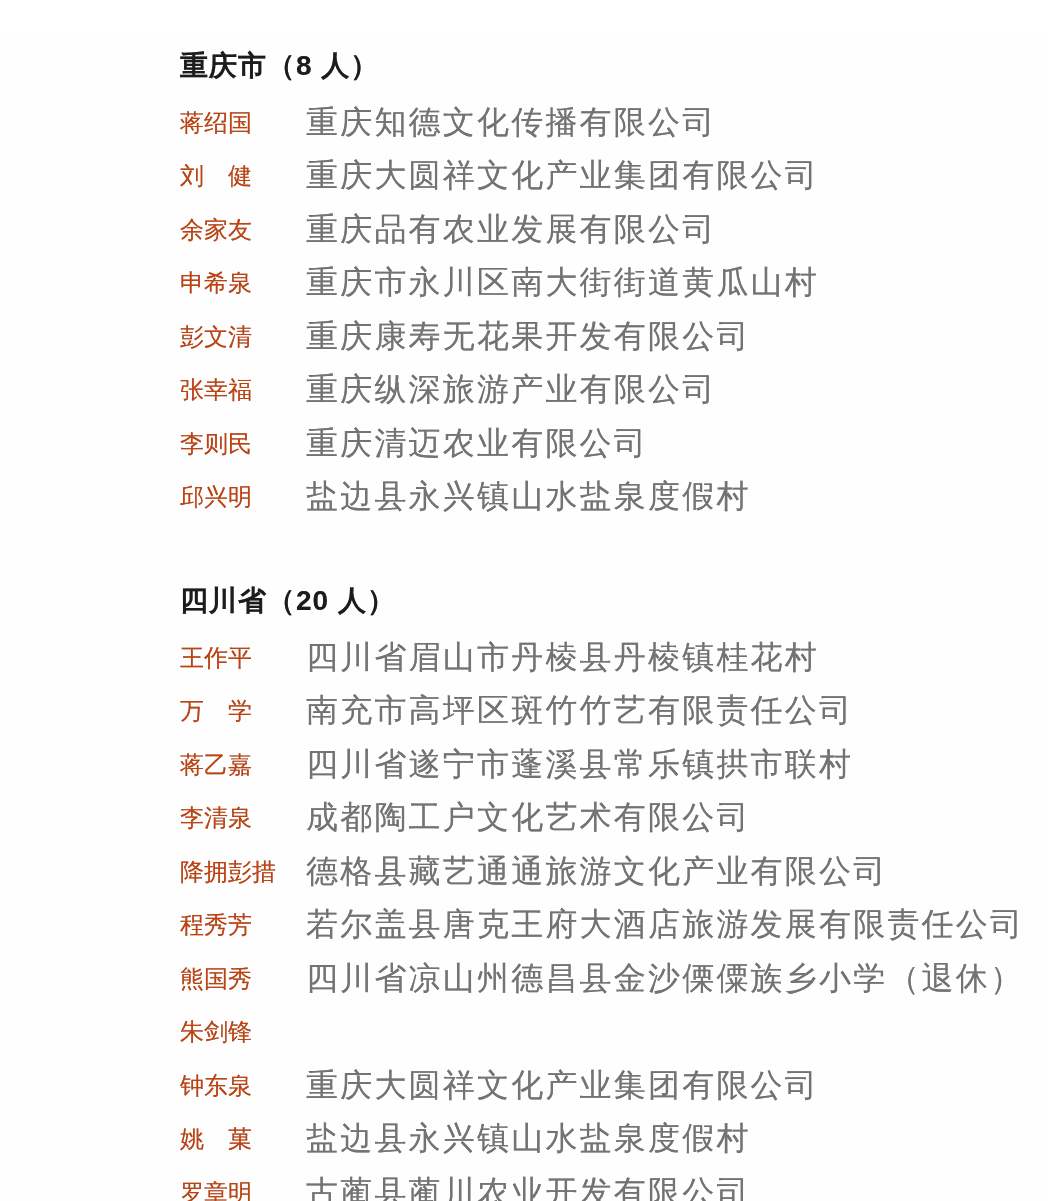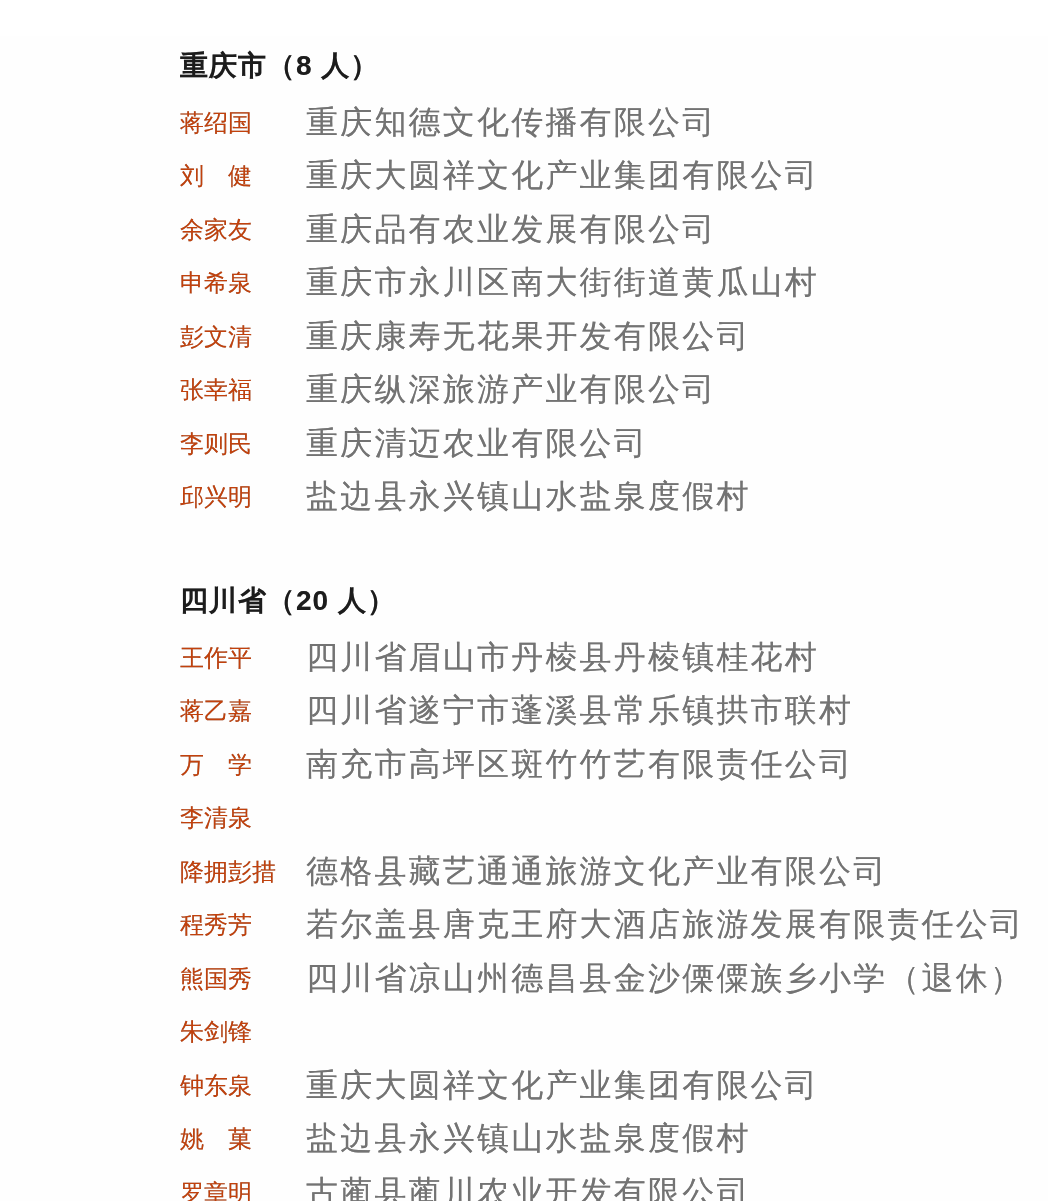--- a/index.html
+++ b/index.html
@@ -98,29 +98,30 @@
   </div>
 
   <div class="section">
     <div class="heading">四川省（20 人）</div>
     <div class="rows">
           <div class="row">
             <span class="name">王作平</span>
             <span class="org">四川省眉山市丹棱县丹棱镇桂花村</span>
           </div>
           <div class="row">
+            <span class="name">万　学</span>
+            <span class="org">南充市高坪区斑竹竹艺有限责任公司</span>
+          </div>
+          <div class="row">
             <span class="name">蒋乙嘉</span>
             <span class="org">四川省遂宁市蓬溪县常乐镇拱市联村</span>
           </div>
           <div class="row">
-            <span class="name">万　学</span>
-            <span class="org">南充市高坪区斑竹竹艺有限责任公司</span>
-          </div>
-          <div class="row">
             <span class="name">李清泉</span>
+            <span class="org">成都陶工户文化艺术有限公司</span>
           </div>
           <div class="row">
             <span class="name">降拥彭措</span>
             <span class="org">德格县藏艺通通旅游文化产业有限公司</span>
           </div>
           <div class="row">
             <span class="name">程秀芳</span>
             <span class="org">若尔盖县唐克王府大酒店旅游发展有限责任公司</span>
           </div>
           <div class="row">

